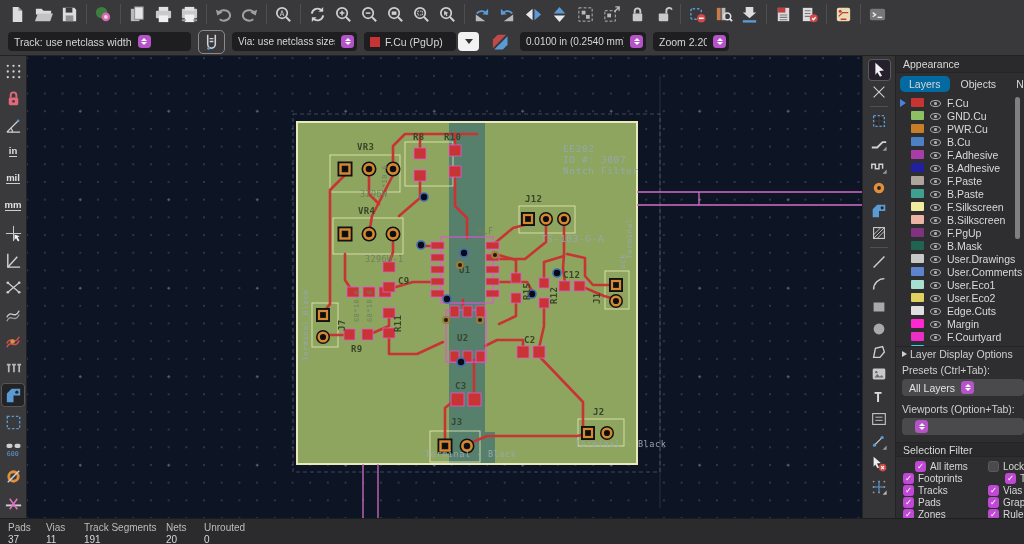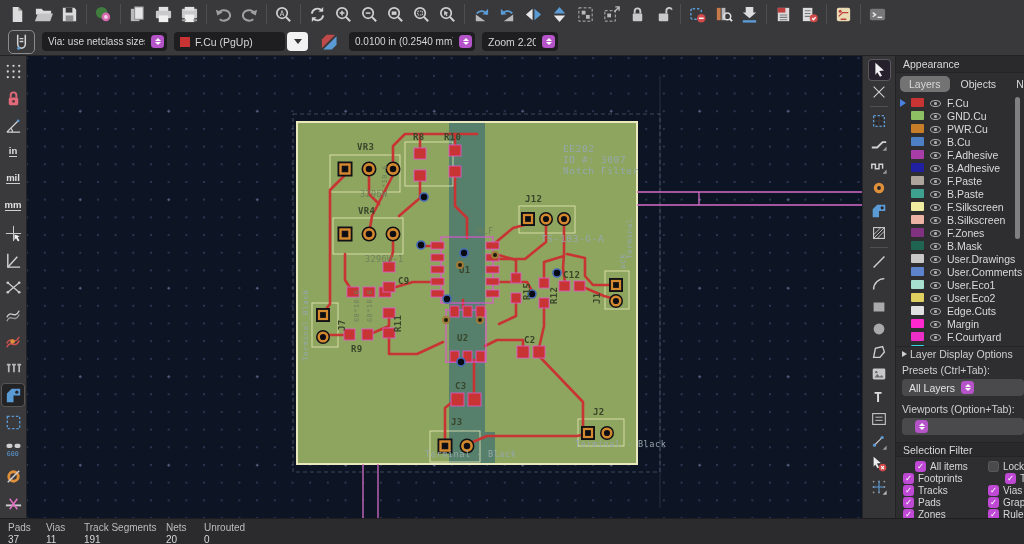--- a/index.html
+++ b/index.html
@@ -49,21 +49,21 @@
   .rbtn{width:23px;height:21.5px;display:flex;align-items:center;justify-content:center;border-radius:4px;flex:0 0 auto;}
   .rbtn svg{width:18px;height:18px;}
   .rbtn.sel{background:#26202c;box-shadow:inset 0 0 0 1px #5a5a5c;}
   .hsep{width:18px;height:1px;background:#505052;margin:2px 0;flex:0 0 auto;}
   
   .panel{position:absolute;left:895px;top:56px;width:160px;height:462px;background:#2e2e30;border-left:1px solid #232325;}
   .p-head{height:17px;line-height:17px;padding-left:7px;background:#2a2a2c;border-bottom:1px solid #242426;
           color:#d8d8d8;font-size:10.5px;}
   .tabs{display:flex;align-items:center;height:21px;padding:2px 4px;gap:2px;}
   .tab{padding:2px 9px;border-radius:5px;font-size:10.5px;color:#d8d8d8;}
-  .tab.active{background:#737373;}
+  .tab.active{background:#0369a1;}
   .layer-list{position:relative;height:252px;overflow:hidden;padding-top:2px;}
   .lrow{display:flex;align-items:center;height:13px;padding-left:4px;gap:5px;}
   .lrow .arr{width:6px;height:8px;flex:0 0 auto;}
   .lrow.active .arr{width:0;height:0;border-top:4px solid transparent;border-bottom:4px solid transparent;
                     border-left:6px solid #4a80e0;}
   .sw{width:13px;height:9px;border-radius:1px;flex:0 0 auto;}
   .eye{width:13px;height:12px;position:relative;flex:0 0 auto;}
   .eye::before{content:"";position:absolute;left:1px;top:3px;width:9px;height:5.5px;border:1px solid #ababab;border-radius:50%;}
   .eye::after{content:"";position:absolute;left:5px;top:5.5px;width:2.5px;height:2.5px;background:#ababab;border-radius:50%;}
   .lname{font-size:10.5px;color:#dadada;white-space:nowrap;}
@@ -577,34 +577,41 @@
       </div>
     <div class="vsep"></div>
     <div class="tbtn">
         <svg>
           <use href="#i-console"></use>
         </svg>
       </div>
   </div>
 
   <div class="tb-opts">
+    <div class="field" style="width:183px">
+      <span class="ftext">Track: use netclass width</span>
+      <span class="stepper">
+          <i class="up"></i>
+          <i class="dn"></i>
+        </span>
+    </div>
     <div class="brk-btn">
         <svg width="19" height="19">
           <use href="#o-brk"></use>
         </svg>
       </div>
     <div class="field" style="width:125px">
       <span class="ftext" style="font-size:10px">Via: use netclass sizes</span>
       <span class="stepper">
           <i class="up"></i>
           <i class="dn"></i>
         </span>
     </div>
     <div style="display:flex;align-items:center">
-      <div class="field" style="width:111px">
+      <div class="field" style="width:92px">
         <span class="swatch-sm"></span>
         <span class="ftext">F.Cu (PgUp)</span>
       </div>
       <div class="combo-btn">
           <i></i>
         </div>
     </div>
     <div class="tbtn" style="width:27px">
         <svg>
           <use href="#o-pair"></use>
@@ -1122,21 +1129,21 @@
       <div class="lrow">
           <span class="arr"></span>
           <span class="sw" style="background-color: rgb(237, 179, 165);"></span>
           <span class="eye"></span>
           <span class="lname">B.Silkscreen</span>
         </div>
       <div class="lrow">
           <span class="arr"></span>
           <span class="sw" style="background-color: rgb(128, 50, 128);"></span>
           <span class="eye"></span>
-          <span class="lname">F.Zones</span>
+          <span class="lname">F.PgUp</span>
         </div>
       <div class="lrow">
           <span class="arr"></span>
           <span class="sw" style="background-color: rgb(30, 100, 80);"></span>
           <span class="eye"></span>
           <span class="lname">B.Mask</span>
         </div>
       <div class="lrow">
           <span class="arr"></span>
           <span class="sw" style="background-color: rgb(200, 200, 200);"></span>

